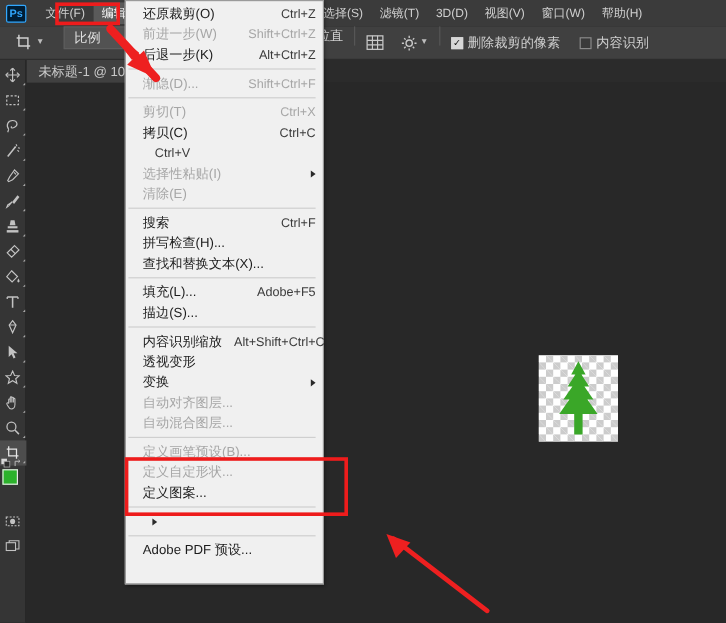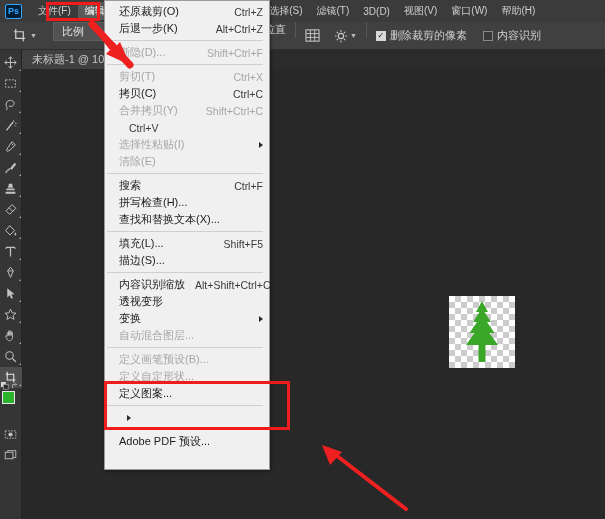--- a/index.html
+++ b/index.html
@@ -367,42 +367,42 @@
         <path d="M4.5 4 V2 H14.5 V10.5 H11" fill="none" stroke="#c2c2c2" stroke-width="1.1"></path>
       </svg>
     </div>
   </div>
 
   <div class="menu" id="edit-menu">
       <div class="mi">
         <span class="label">还原裁剪(O)</span>
         <span class="accel">Ctrl+Z</span>
       </div>
+      <div class="mi dis">
+        <span class="label">前进一步(W)</span>
+        <span class="accel">Shift+Ctrl+Z</span>
+      </div>
       <div class="mi">
         <span class="label">后退一步(K)</span>
         <span class="accel">Alt+Ctrl+Z</span>
       </div>
       <div class="msep"></div>
       <div class="mi dis">
         <span class="label">渐隐(D)...</span>
         <span class="accel">Shift+Ctrl+F</span>
       </div>
       <div class="msep"></div>
       <div class="mi dis">
         <span class="label">剪切(T)</span>
         <span class="accel">Ctrl+X</span>
       </div>
       <div class="mi">
         <span class="label">拷贝(C)</span>
         <span class="accel">Ctrl+C</span>
       </div>
-      <div class="mi dis">
-        <span class="label">合并拷贝(Y)</span>
-        <span class="accel">Shift+Ctrl+C</span>
-      </div>
       <div class="mi">
         <span class="accel">Ctrl+V</span>
       </div>
       <div class="mi dis">
         <span class="label">选择性粘贴(I)</span>
         <span class="arrow"></span>
       </div>
       <div class="mi dis">
         <span class="label">清除(E)</span>
       </div>
@@ -413,36 +413,39 @@
       </div>
       <div class="mi">
         <span class="label">拼写检查(H)...</span>
       </div>
       <div class="mi">
         <span class="label">查找和替换文本(X)...</span>
       </div>
       <div class="msep"></div>
       <div class="mi">
         <span class="label">填充(L)...</span>
-        <span class="accel">Shift+F5</span>
+        <span class="accel">Adobe+F5</span>
       </div>
       <div class="mi">
         <span class="label">描边(S)...</span>
       </div>
       <div class="msep"></div>
       <div class="mi">
         <span class="label">内容识别缩放</span>
         <span class="accel">Alt+Shift+Ctrl+C</span>
       </div>
       <div class="mi">
         <span class="label">透视变形</span>
       </div>
       <div class="mi">
         <span class="label">变换</span>
         <span class="arrow"></span>
+      </div>
+      <div class="mi dis">
+        <span class="label">自动对齐图层...</span>
       </div>
       <div class="mi dis">
         <span class="label">自动混合图层...</span>
       </div>
       <div class="msep"></div>
       <div class="mi dis">
         <span class="label">定义画笔预设(B)...</span>
       </div>
       <div class="mi dis">
         <span class="label">定义自定形状...</span>

